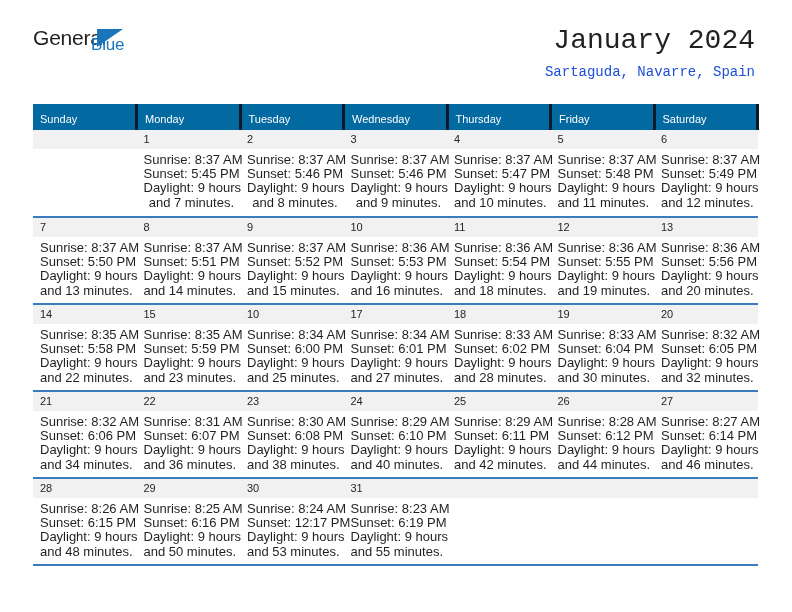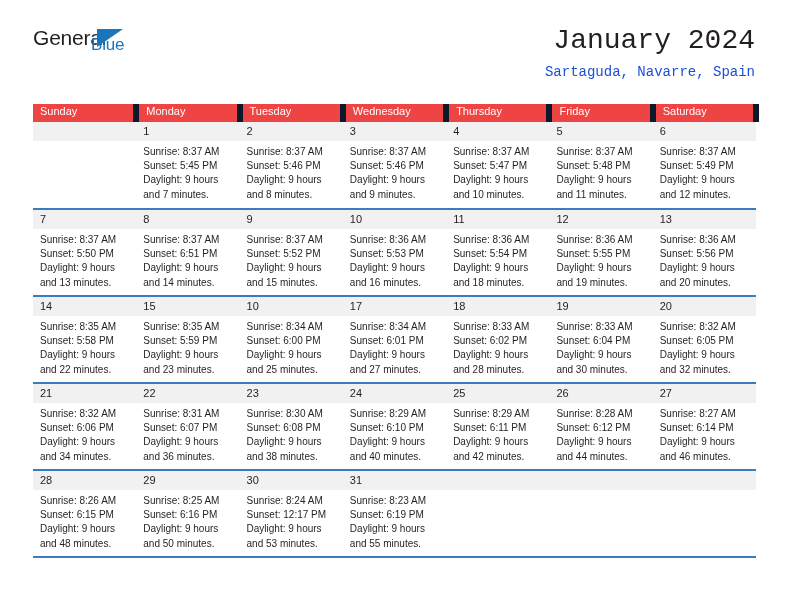--- a/index.html
+++ b/index.html
@@ -88,28 +88,28 @@
   
   .cal {
     position: absolute;
     left: 33px;
     top: 104px;
     width: 726px;
     border-collapse: collapse;
     table-layout: fixed;
   }
   .cal th {
-    background: #ef4444;
+    background: #0369a1;
     color: #ffffff;
     font-size: 11px;
     font-weight: normal;
     text-align: left;
-    padding: 1px 0 5px 7px;
+    padding: 9px 0 5px 7px;
     height: 12px;
-    border-right: 6px solid #0f172a;
+    border-right: 3px solid #0f172a;
   }
   .cal td {
     vertical-align: top;
     padding: 0;
     border-bottom: 2px solid #3a7cbd;
     height: 87px;
     box-sizing: border-box;
   }
   .daynum {
     background: #f1f1f1;
@@ -118,23 +118,24 @@
     padding: 3px 0 4px 7px;
     line-height: 12px;
     min-height: 12px;
   }
   .daynum.empty {
     background: #f1f1f1;
     color: transparent;
   }
   .info {
     padding: 4px 6px 0 7px;
-    font-size: 10px;
+    font-size: 13px;
     line-height: 14.2px;
     color: #231f20;
+    text-align: right;
   }
   .info div {
     white-space: nowrap;
   }
   .blank .info { visibility: hidden; }
 </style>
 </head>
 <body>
 
 <div class="page">
@@ -239,21 +240,21 @@
               <div>Sunrise: 8:37 AM</div>
               <div>Sunset: 5:50 PM</div>
               <div>Daylight: 9 hours</div>
               <div>and 13 minutes.</div>
             </div>
           </td>
           <td>
             <div class="daynum">8</div>
             <div class="info">
               <div>Sunrise: 8:37 AM</div>
-              <div>Sunset: 6:51 PM</div>
+              <div>Sunset: 5:51 PM</div>
               <div>Daylight: 9 hours</div>
               <div>and 14 minutes.</div>
             </div>
           </td>
           <td>
             <div class="daynum">9</div>
             <div class="info">
               <div>Sunrise: 8:37 AM</div>
               <div>Sunset: 5:52 PM</div>
               <div>Daylight: 9 hours</div>

